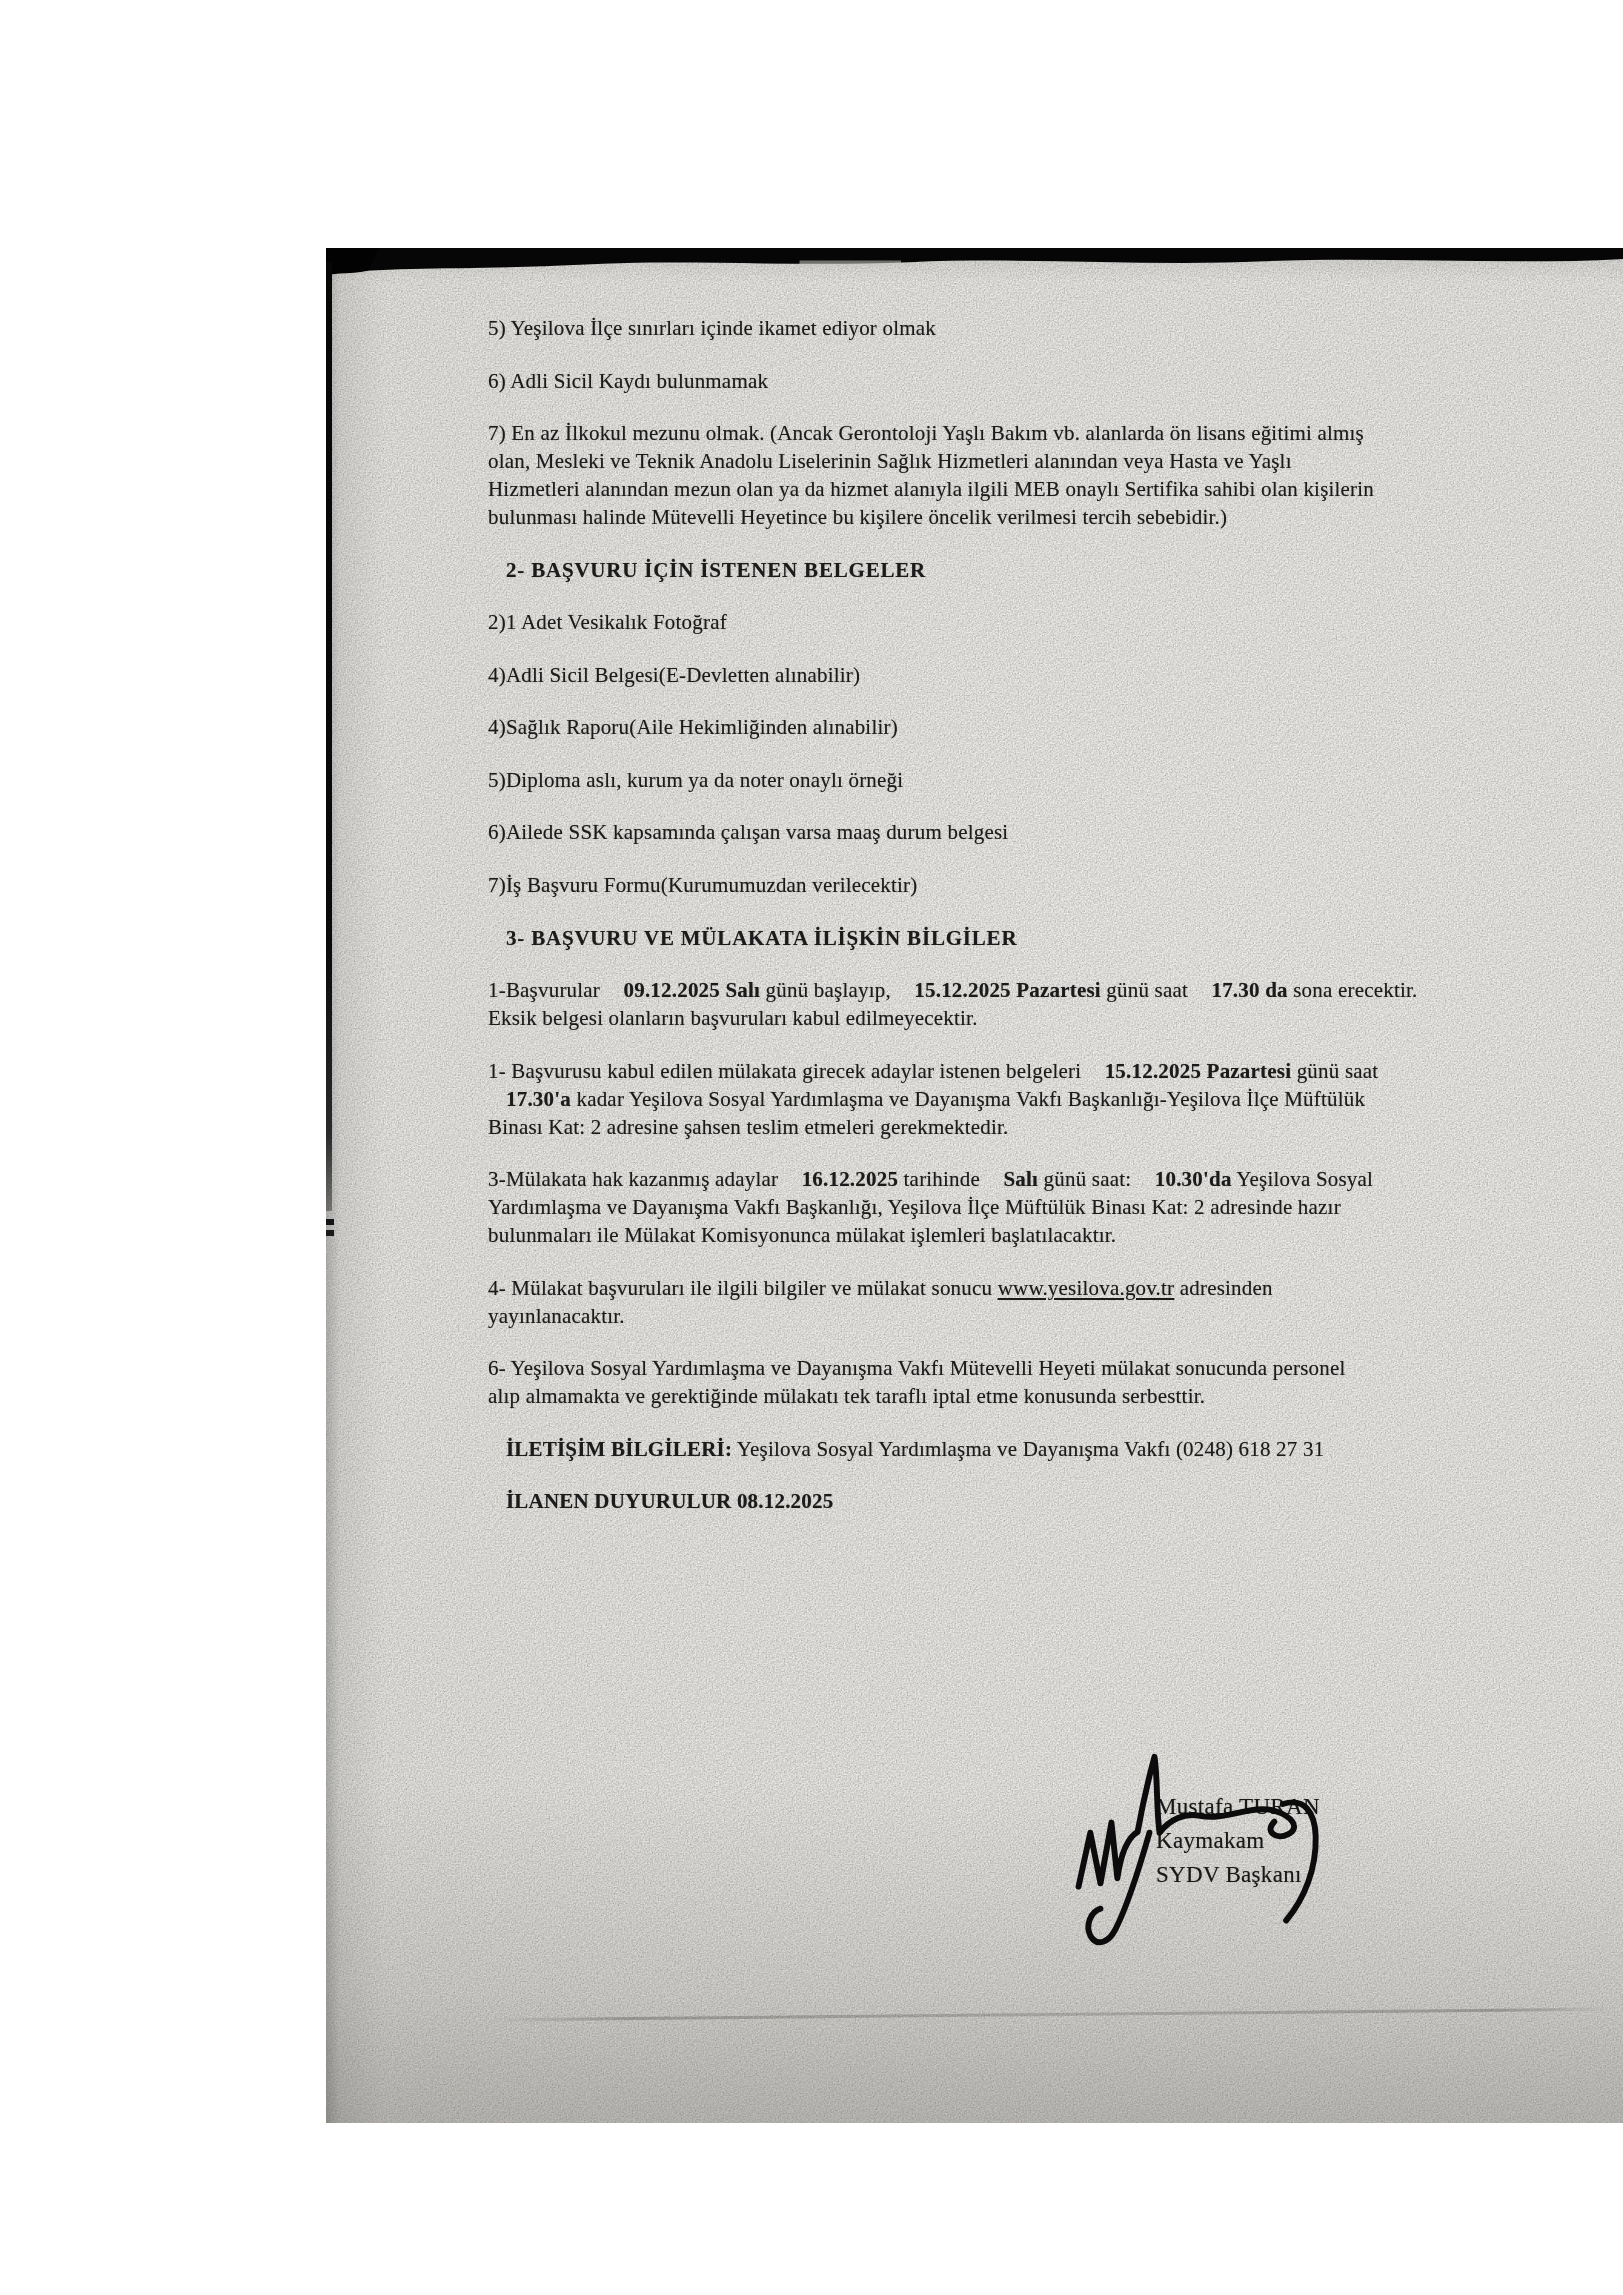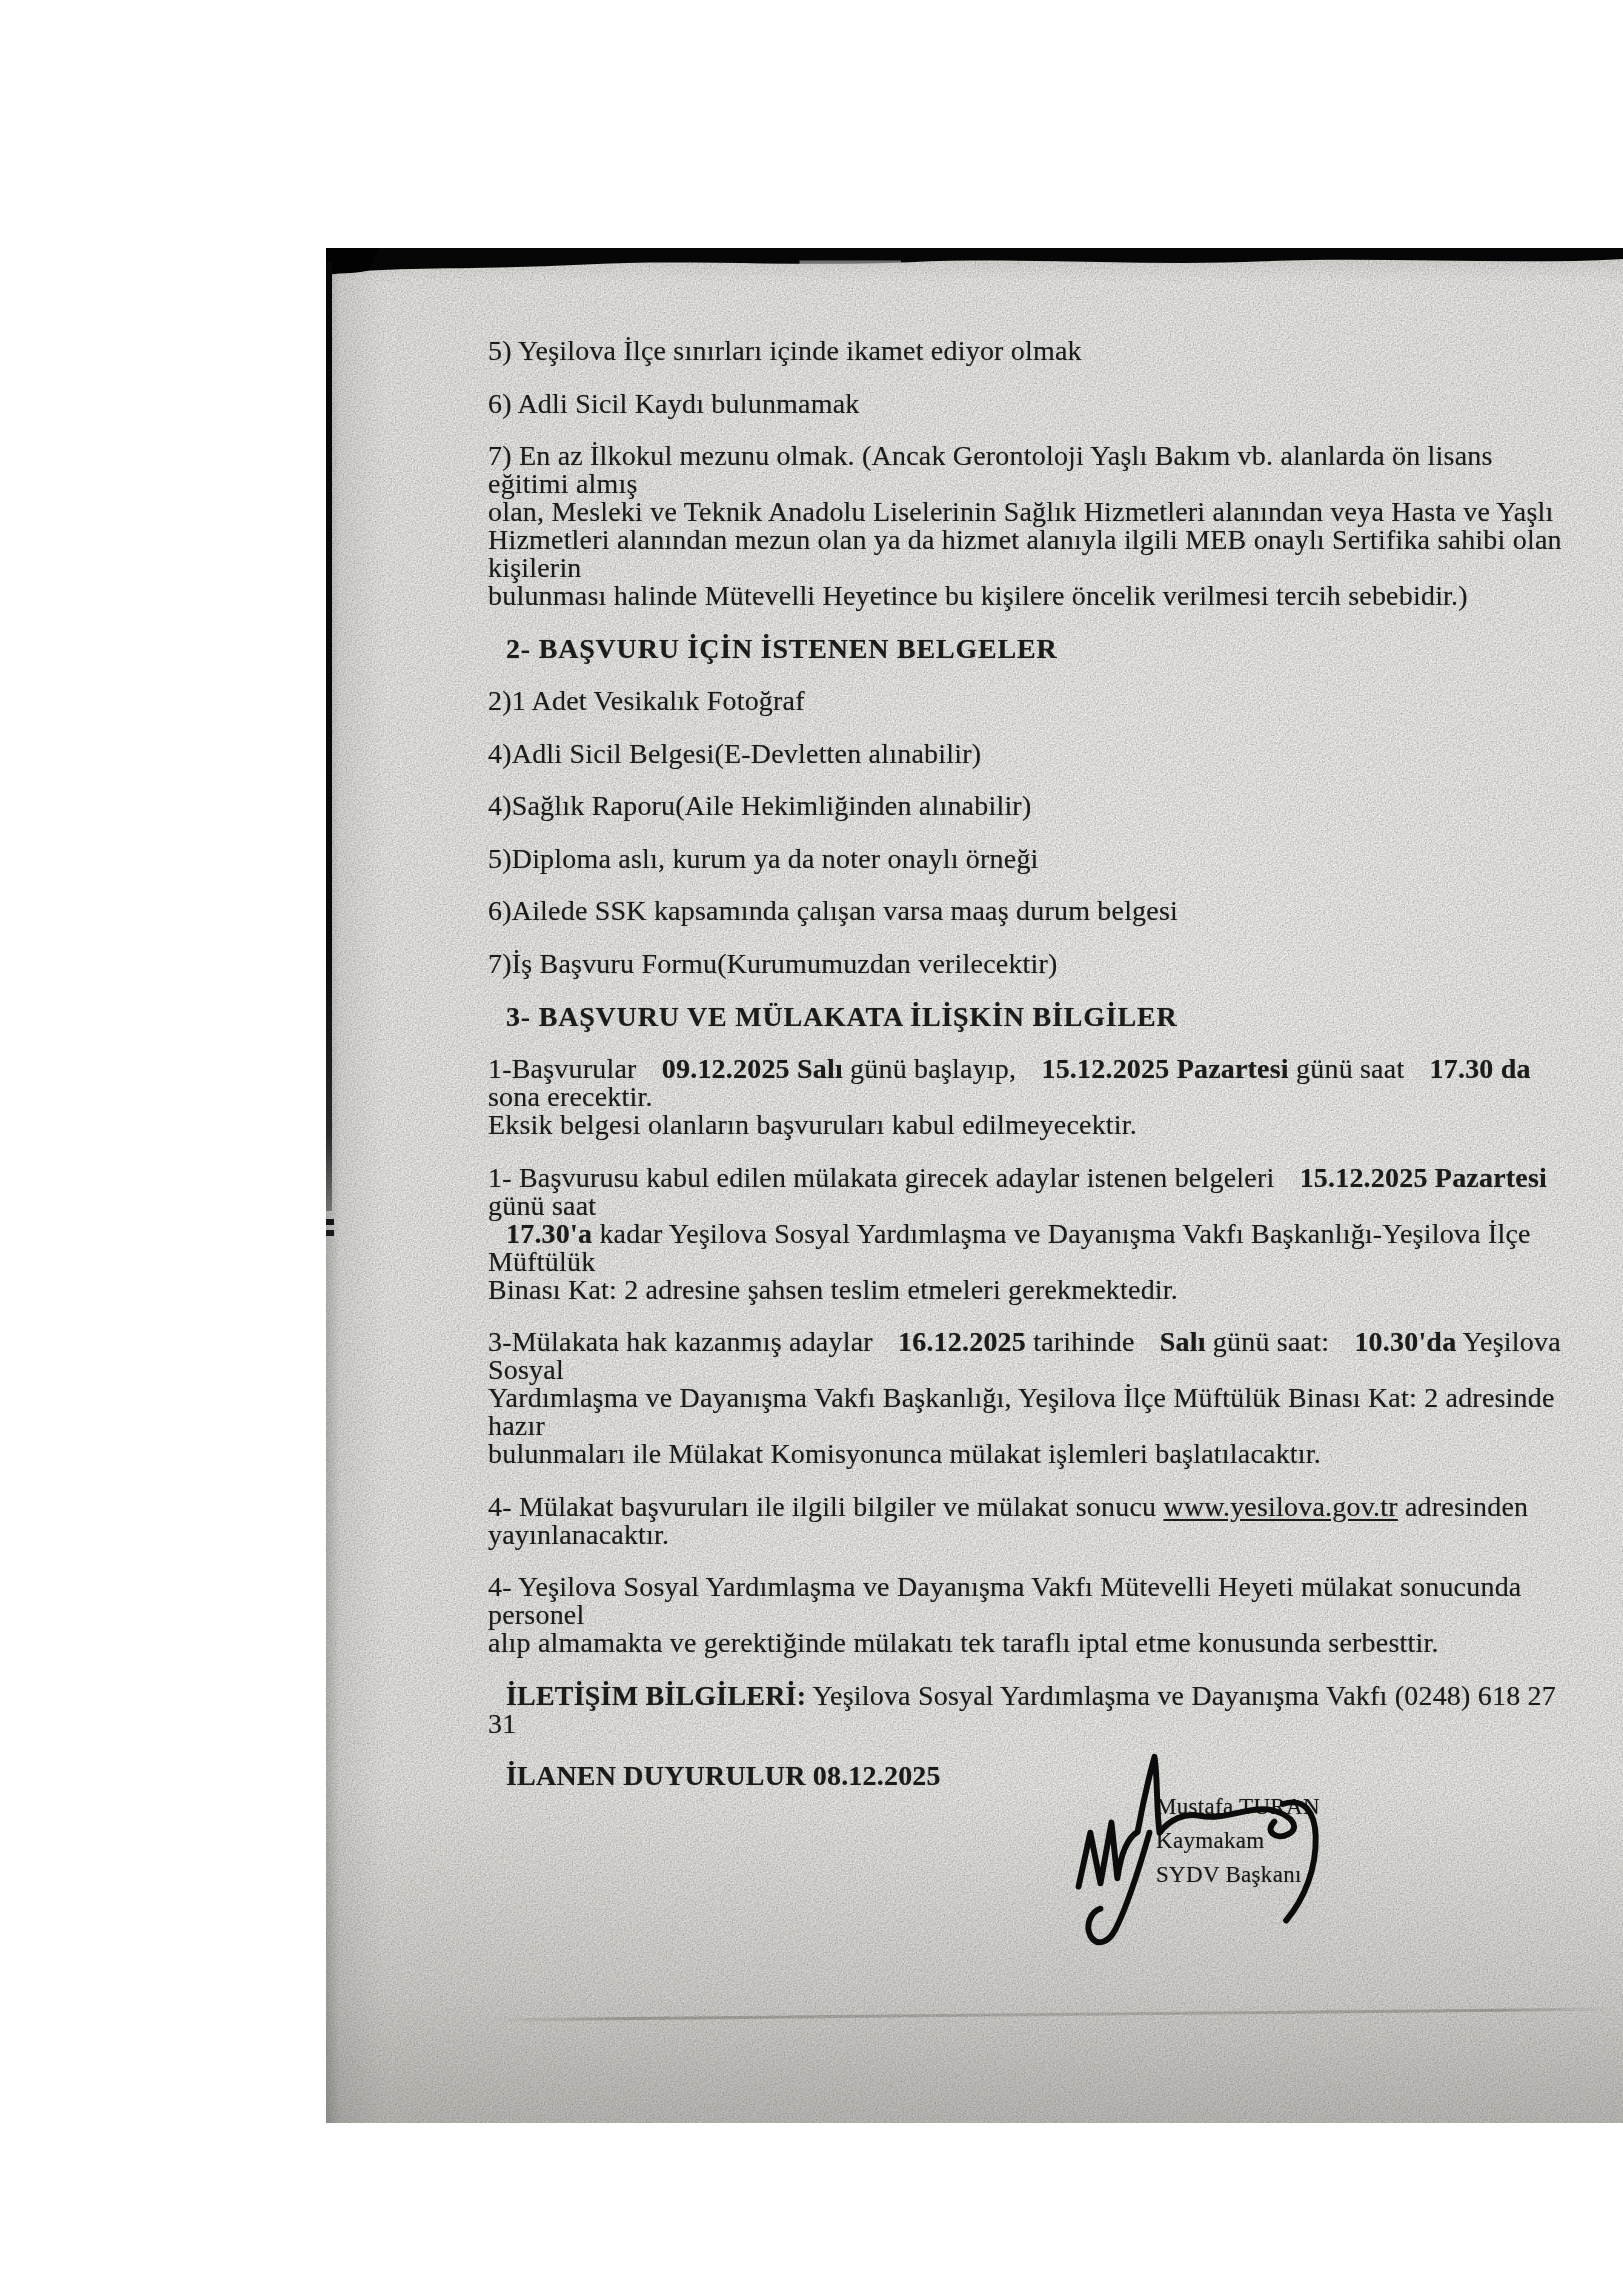--- a/index.html
+++ b/index.html
@@ -21,22 +21,22 @@
     position:absolute;left:0;top:13.5px;width:6px;height:949px;
     background:linear-gradient(180deg,#070707 0%,#0a0a0a 72%,#2a2a2a 92%,rgba(0,0,0,.35) 100%);
   }
   .left-tick{position:absolute;left:0;top:971px;width:7.6px;height:6px;background:#141414;box-shadow:0 11px 0 0 #1a1a1a;}
   .crease{
     position:absolute;left:165px;top:1765px;width:1124px;height:2.5px;
     background:linear-gradient(90deg,transparent 0%,rgba(55,52,46,.30) 12%,rgba(55,52,46,.20) 55%,rgba(65,62,56,.32) 90%,transparent 100%);
     transform:rotate(-.55deg);
   }
   .content{
-    position:absolute;left:162px;top:0;width:1074px;padding-top:89px;
-    font-size:28px;line-height:28px;color:#1b1b1b;letter-spacing:0.2px;
+    position:absolute;left:162px;top:0;width:1074px;padding-top:66px;
+    font-size:21px;line-height:28px;color:#1b1b1b;letter-spacing:0.2px;
     text-shadow:0 0 0.8px rgba(25,25,25,.45);
   }
   .block{margin:0 0 24.5px 0;}
   .heading{font-weight:bold;letter-spacing:0.8px;}
   .gap-before{margin-top:25px;}
   .b{font-weight:bold;margin-left:18px;}
   .u{text-decoration:underline;text-underline-offset:2.5px;margin-top:44px;}
   .signature{position:absolute;left:727px;top:1505px;width:321px;height:220px;}
   .sig-svg{position:absolute;left:12px;top:-3.4px;z-index:2;}
   .sig-lines{position:absolute;left:103px;top:37px;z-index:1;font-size:23px;line-height:34px;color:#181818;letter-spacing:0.3px;text-shadow:0 0 0.8px rgba(25,25,25,.45);}
@@ -73,21 +73,21 @@
       <p class="block item"><span>4)Adli Sicil Belgesi(E-Devletten alınabilir)</span></p>
       <p class="block item"><span>4)Sağlık Raporu(Aile Hekimliğinden alınabilir)</span></p>
       <p class="block item"><span>5)Diploma aslı, kurum ya da noter onaylı örneği</span></p>
       <p class="block item"><span>6)Ailede SSK kapsamında çalışan varsa maaş durum belgesi</span></p>
       <p class="block item"><span>7)İş Başvuru Formu(Kurumumuzdan verilecektir)</span></p>
       <p class="block heading gap-before"><span class="b">3- BAŞVURU VE MÜLAKATA İLİŞKİN BİLGİLER</span></p>
       <p class="block para"><span>1-Başvurular </span><span class="b">09.12.2025 Salı</span><span> günü başlayıp, </span><span class="b">15.12.2025 Pazartesi</span><span> günü saat </span><span class="b">17.30 da</span><span> sona erecektir.</span><br><span>Eksik belgesi olanların başvuruları kabul edilmeyecektir.</span></p>
       <p class="block para"><span>1- Başvurusu kabul edilen mülakata girecek adaylar istenen belgeleri </span><span class="b">15.12.2025 Pazartesi</span><span> günü saat</span><br><span class="b">17.30'a</span><span> kadar Yeşilova Sosyal Yardımlaşma ve Dayanışma Vakfı Başkanlığı-Yeşilova İlçe Müftülük</span><br><span>Binası Kat: 2 adresine şahsen teslim etmeleri gerekmektedir.</span></p>
       <p class="block para"><span>3-Mülakata hak kazanmış adaylar </span><span class="b">16.12.2025</span><span> tarihinde </span><span class="b">Salı</span><span> günü saat: </span><span class="b">10.30'da</span><span> Yeşilova Sosyal</span><br><span>Yardımlaşma ve Dayanışma Vakfı Başkanlığı, Yeşilova İlçe Müftülük Binası Kat: 2 adresinde hazır</span><br><span>bulunmaları ile Mülakat Komisyonunca mülakat işlemleri başlatılacaktır.</span></p>
       <p class="block para"><span>4- Mülakat başvuruları ile ilgili bilgiler ve mülakat sonucu </span><span class="u">www.yesilova.gov.tr</span><span> adresinden</span><br><span>yayınlanacaktır.</span></p>
-      <p class="block para"><span>4- Yeşilova Sosyal Yardımlaşma ve Dayanışma Vakfı Mütevelli Heyeti mülakat sonucunda personel</span><br><span>alıp almamakta ve gerektiğinde mülakatı tek taraflı iptal etme konusunda serbesttir.</span></p>
+      <p class="block para"><span>6- Yeşilova Sosyal Yardımlaşma ve Dayanışma Vakfı Mütevelli Heyeti mülakat sonucunda personel</span><br><span>alıp almamakta ve gerektiğinde mülakatı tek taraflı iptal etme konusunda serbesttir.</span></p>
       <p class="block para"><span class="b">İLETİŞİM BİLGİLERİ:</span><span> Yeşilova Sosyal Yardımlaşma ve Dayanışma Vakfı (0248) 618 27 31</span></p>
       <p class="block para"><span class="b">İLANEN DUYURULUR 08.12.2025</span></p>
     </div>
 
   <div class="signature">
     <svg class="sig-svg" width="287" height="211" viewBox="0 0 340 250" xmlns="http://www.w3.org/2000/svg">
       <g fill="none" stroke="#0c0c0c" stroke-width="7" stroke-linecap="round" stroke-linejoin="round">
         <path d="M16,162 L30,98 L42,158 L55,86 L62,152 C66,124 74,104 86,97 C92,64 100,30 106,8 C110,34 108,70 112,98 C124,82 142,74 160,78 C190,84 222,64 248,72 C268,78 280,92 264,100 C250,107 236,96 248,85"></path>
         <path d="M258,64 C284,56 296,74 297,102 C298,140 284,176 262,202"></path>
         <path d="M100,98 C88,140 74,184 60,212 C52,228 38,234 30,220 C24,208 30,192 42,188"></path>

